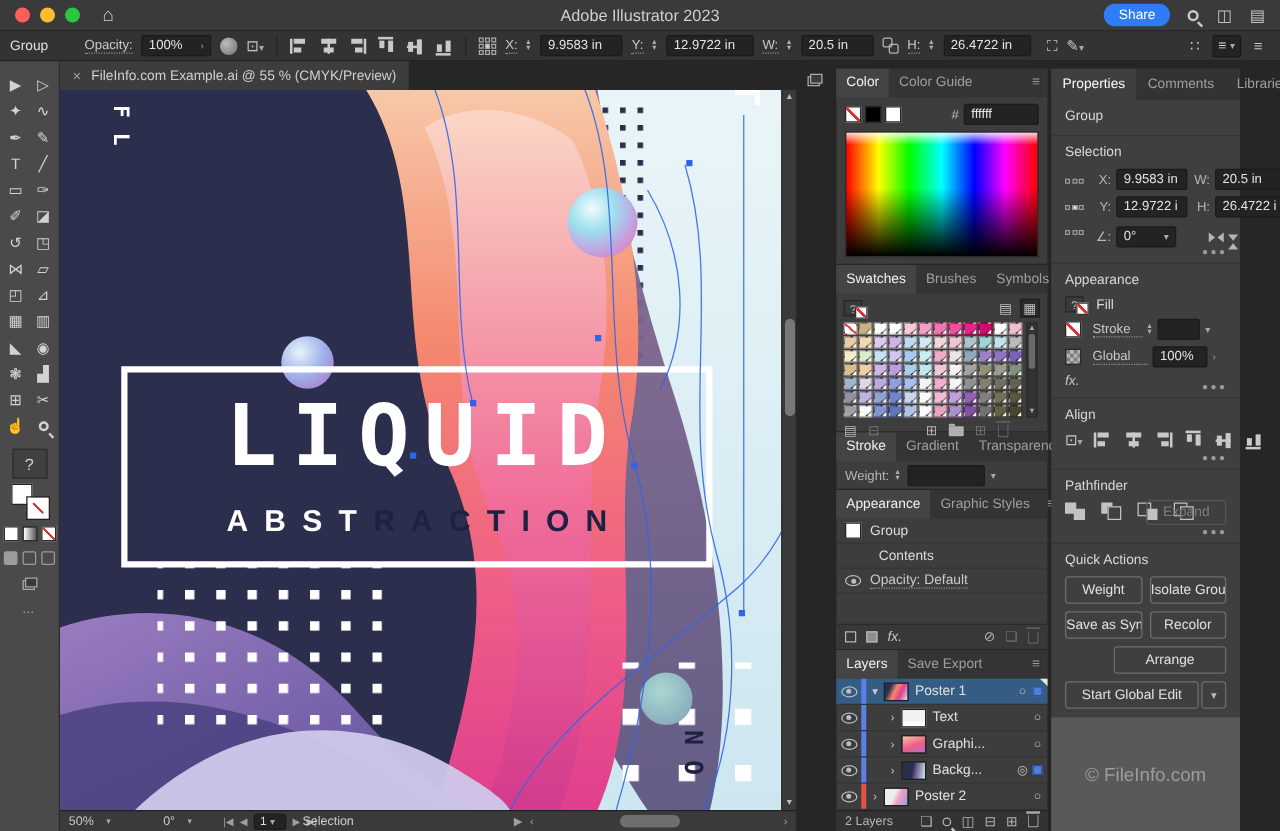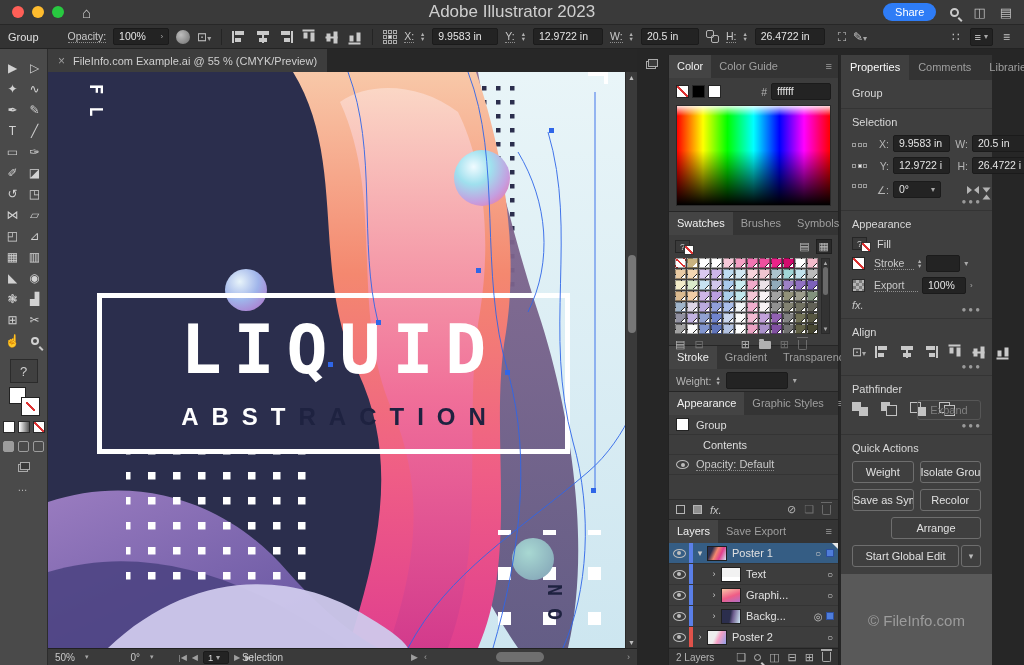--- a/index.html
+++ b/index.html
@@ -4,21 +4,21 @@
 <style>
   *{margin:0;padding:0;box-sizing:border-box;font-family:"Liberation Sans",sans-serif;-webkit-font-smoothing:antialiased;}
   html,body{background:#111;}
   .app{position:relative;width:1024px;height:665px;background:#262626;overflow:hidden;color:#d8d8d8;font-size:11px;user-select:none;}
 
   
   .titlebar{position:absolute;left:0;top:0;width:1024px;height:25px;background:#3a3a3a;border-bottom:1px solid #272727;display:flex;align-items:center;}
   .tl{width:12px;height:12px;border-radius:50%;margin-left:8px;}
   .tl.r{background:#ff5f57;margin-left:12px}.tl.y{background:#febc2e}.tl.g{background:#28c840}
   .home{margin-left:18px;color:#cfcfcf;font-size:15px;line-height:15px;}
-  .apptitle{position:absolute;left:0;right:0;text-align:center;color:#cfcfcf;font-size:17px;}
+  .apptitle{position:absolute;left:0;right:0;text-align:center;color:#cfcfcf;font-size:13px;}
   .tb-right{margin-left:auto;display:flex;align-items:center;gap:14px;padding-right:12px;z-index:2;}
   .sharebtn{background:#2e7cf6;color:#fff;border-radius:10px;height:18px;line-height:18px;padding:0 12px;font-size:11px;}
   .i-mag{position:relative;width:9px;height:9px;border:2px solid #c9c9c9;border-radius:50%;display:inline-block;}
   .i-mag::after{content:"";position:absolute;left:7px;top:7px;width:5px;height:2px;background:#c9c9c9;transform:rotate(45deg);transform-origin:0 0;}
   .winico{color:#c0c0c0;font-size:13px;}
 
   
   .controlbar{position:absolute;left:0;top:25px;width:1024px;height:24px;background:#333333;border-bottom:1px solid #232323;display:flex;align-items:center;gap:7px;padding:0 8px;font-size:11px;}
   .cb-sel{color:#e0e0e0;margin-right:22px;}
   .lnk{border-bottom:1px dotted #8f8f8f;color:#c9c9c9;font-size:10.5px;}
@@ -803,21 +803,21 @@
         <span class="lnk" style="margin-left:5px;width:40px;">Stroke</span>
         <span class="stp">
             <span>▴</span>
             <span>▾</span>
           </span>
         <span class="fld" style="width:34px;"></span>
         <span class="chev">▾</span>
       </div>
       <div class="trow">
         <span class="checker" style="flex:none;"></span>
-        <span class="lnk" style="margin-left:5px;width:44px;">Export</span>
+        <span class="lnk" style="margin-left:5px;width:44px;">Global</span>
         <span class="fld" style="width:44px;">100%</span>
         <span class="chev">›</span>
       </div>
       <div class="fx" style="margin-top:4px;">fx.</div>
       <span class="dots3">●●●</span>
     </div>
 
     <div class="psection" style="padding-bottom:16px;">
       <div class="ptitle">Align</div>
       <div style="display:flex;align-items:center;gap:9px;">

